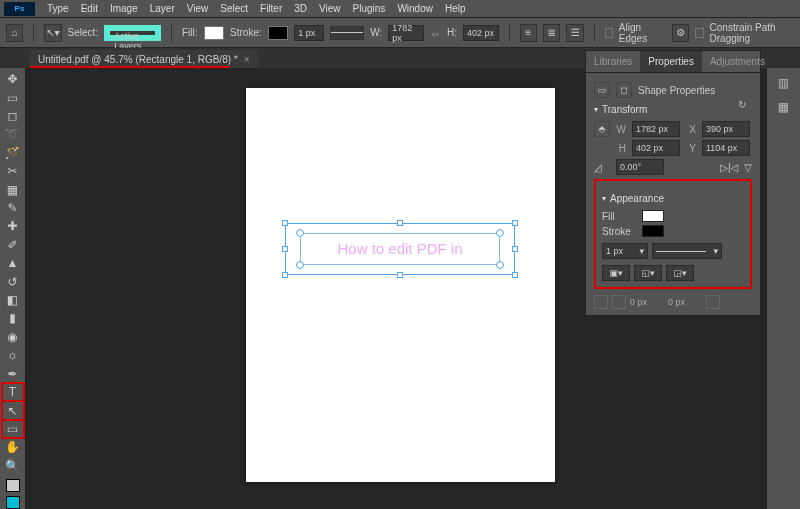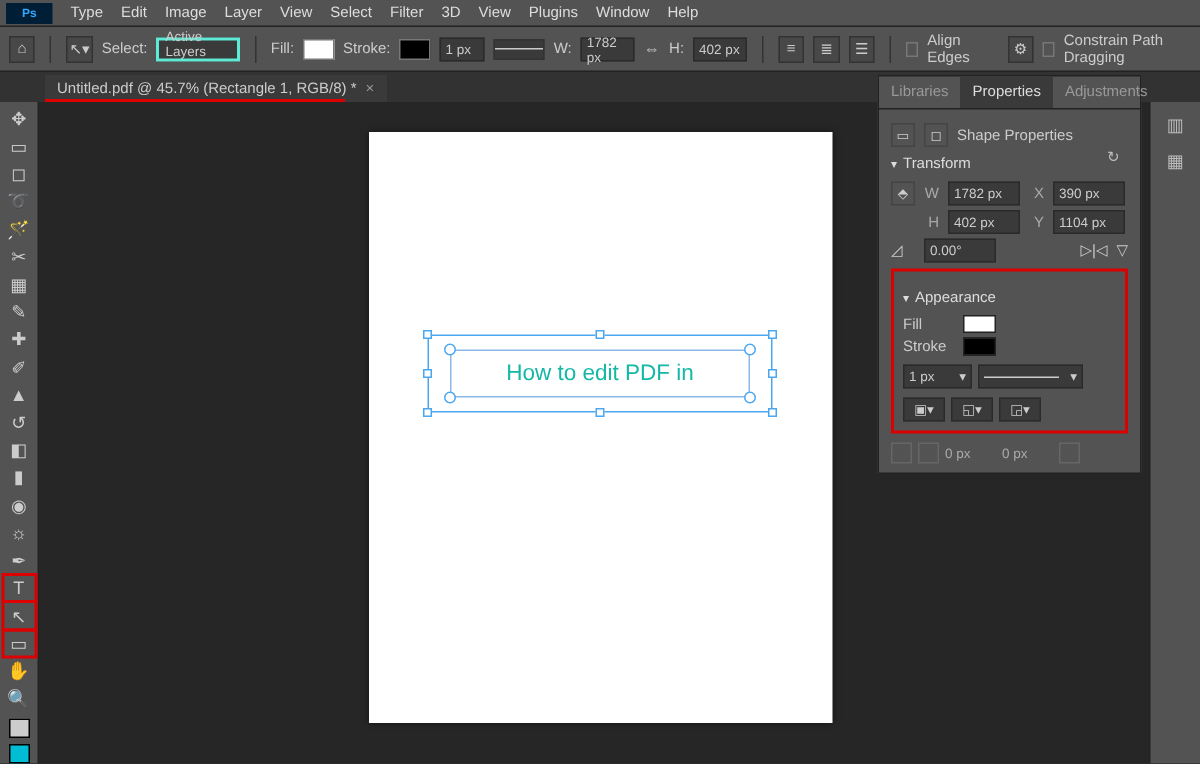--- a/index.html
+++ b/index.html
@@ -3,21 +3,21 @@
 <meta charset="utf-8">
 <style>
 *{margin:0;padding:0;box-sizing:border-box;font-family:Tahoma,Arial,sans-serif;user-select:none}
 body{background:#323232;color:#ccc;width:800px;height:509px;overflow:hidden;position:relative;font-size:11px}
 .menubar{height:18px;background:#535353;display:flex;align-items:center;padding-left:4px;border-bottom:1px solid #222}
 .ps-logo{width:31px;height:14px;background:#001e36;color:#31a8ff;font-size:8px;font-weight:bold;display:flex;align-items:center;justify-content:center;margin-right:6px}
 .menu-item{padding:0 6px;font-size:10px;color:#ddd;cursor:pointer}
 .optbar{height:30px;background:#535353;display:flex;align-items:center;padding:0 6px;gap:6px;border-bottom:1px solid #222;font-size:10px;color:#ccc}
 .home-btn,.opt-tool{width:22px;height:18px;background:#484848;border:1px solid #333;display:flex;align-items:center;justify-content:center}
 .v-sep{width:1px;height:18px;background:#333;margin:0 4px}
-.sel-dd{width:68px;height:16px;background:#3a3a3a;border:2px solid #5eead4;padding:0 4px;display:flex;align-items:flex-end;font-size:9px}
+.sel-dd{width:68px;height:16px;background:#3a3a3a;border:6px solid #5eead4;padding:0 4px;display:flex;align-items:flex-start;font-size:9px}
 .swatch{width:26px;height:14px;border:1px solid #777}
 .swatch.white{background:#fff}
 .swatch.black{background:#000}
 .num-field{width:44px;height:16px;background:#3a3a3a;border:1px solid #2a2a2a;font-size:9px;display:flex;align-items:center;padding:0 3px}
 .small-field{width:36px}
 .dash-line{width:44px;height:14px;border:1px solid #333;background:#3a3a3a;display:flex;align-items:center;justify-content:center}
 .dash-line::after{content:"";width:32px;height:1px;background:#ccc}
 .link-icon{font-size:11px}
 .checkbox{width:10px;height:10px;border:1px solid #777;display:inline-block}
 .tabbar{height:20px;background:#323232;display:flex;align-items:flex-end;padding-left:30px;position:relative}
@@ -34,21 +34,21 @@
 .canvas-area{flex:1;background:#262626;position:relative}
 .page{position:absolute;left:220px;top:20px;width:309px;height:394px;background:#fff;box-shadow:0 0 4px rgba(0,0,0,.5)}
 .shape-sel{position:absolute;left:259px;top:155px;width:230px;height:52px;border:1px solid #4aa7f0}
 .sel-handle{position:absolute;width:6px;height:6px;background:#fff;border:1px solid #4aa7f0}
 .h-tl{left:-4px;top:-4px}.h-tm{left:calc(50% - 3px);top:-4px}.h-tr{right:-4px;top:-4px}
 .h-ml{left:-4px;top:calc(50% - 3px)}.h-mr{right:-4px;top:calc(50% - 3px)}
 .h-bl{left:-4px;bottom:-4px}.h-bm{left:calc(50% - 3px);bottom:-4px}.h-br{right:-4px;bottom:-4px}
 .shape-inner{position:absolute;left:14px;top:9px;right:14px;bottom:9px;border:1px solid #8ab8e8;display:flex;align-items:center;justify-content:center}
 .anchor{position:absolute;width:8px;height:8px;border:1px solid #4aa7f0;border-radius:50%;background:#fff}
 .a-tl{left:-5px;top:-5px}.a-tr{right:-5px;top:-5px}.a-bl{left:-5px;bottom:-5px}.a-br{right:-5px;bottom:-5px}
-.text-content{color:#14b8a6;font-size:15px;text-align:center;font-family:Arial;line-height:1.2}
+.text-content{color:#f0abfc;font-size:15px;text-align:center;font-family:Arial;line-height:1.2}
 .arrows{position:absolute;inset:0;pointer-events:none}
 .right-stack{width:34px;background:#535353;border-left:1px solid #222;display:flex;flex-direction:column;align-items:center;padding-top:8px;gap:10px}
 .stack-ico{width:18px;height:14px;color:#bbb;font-size:12px;display:flex;align-items:center;justify-content:center}
 .panel{position:absolute;right:39px;top:50px;width:176px;background:#535353;border:1px solid #222;font-size:10px;color:#ccc}
 .panel-tabs{display:flex;height:22px;border-bottom:1px solid #222}
 .ptab{padding:0 8px;display:flex;align-items:center;color:#999}
 .ptab.active{background:#3a3a3a;color:#ddd}
 .panel-body{padding:6px 8px}
 .section-hdr{display:flex;align-items:center;gap:4px;margin:6px 0;color:#ddd}
 .chev{font-size:8px}

